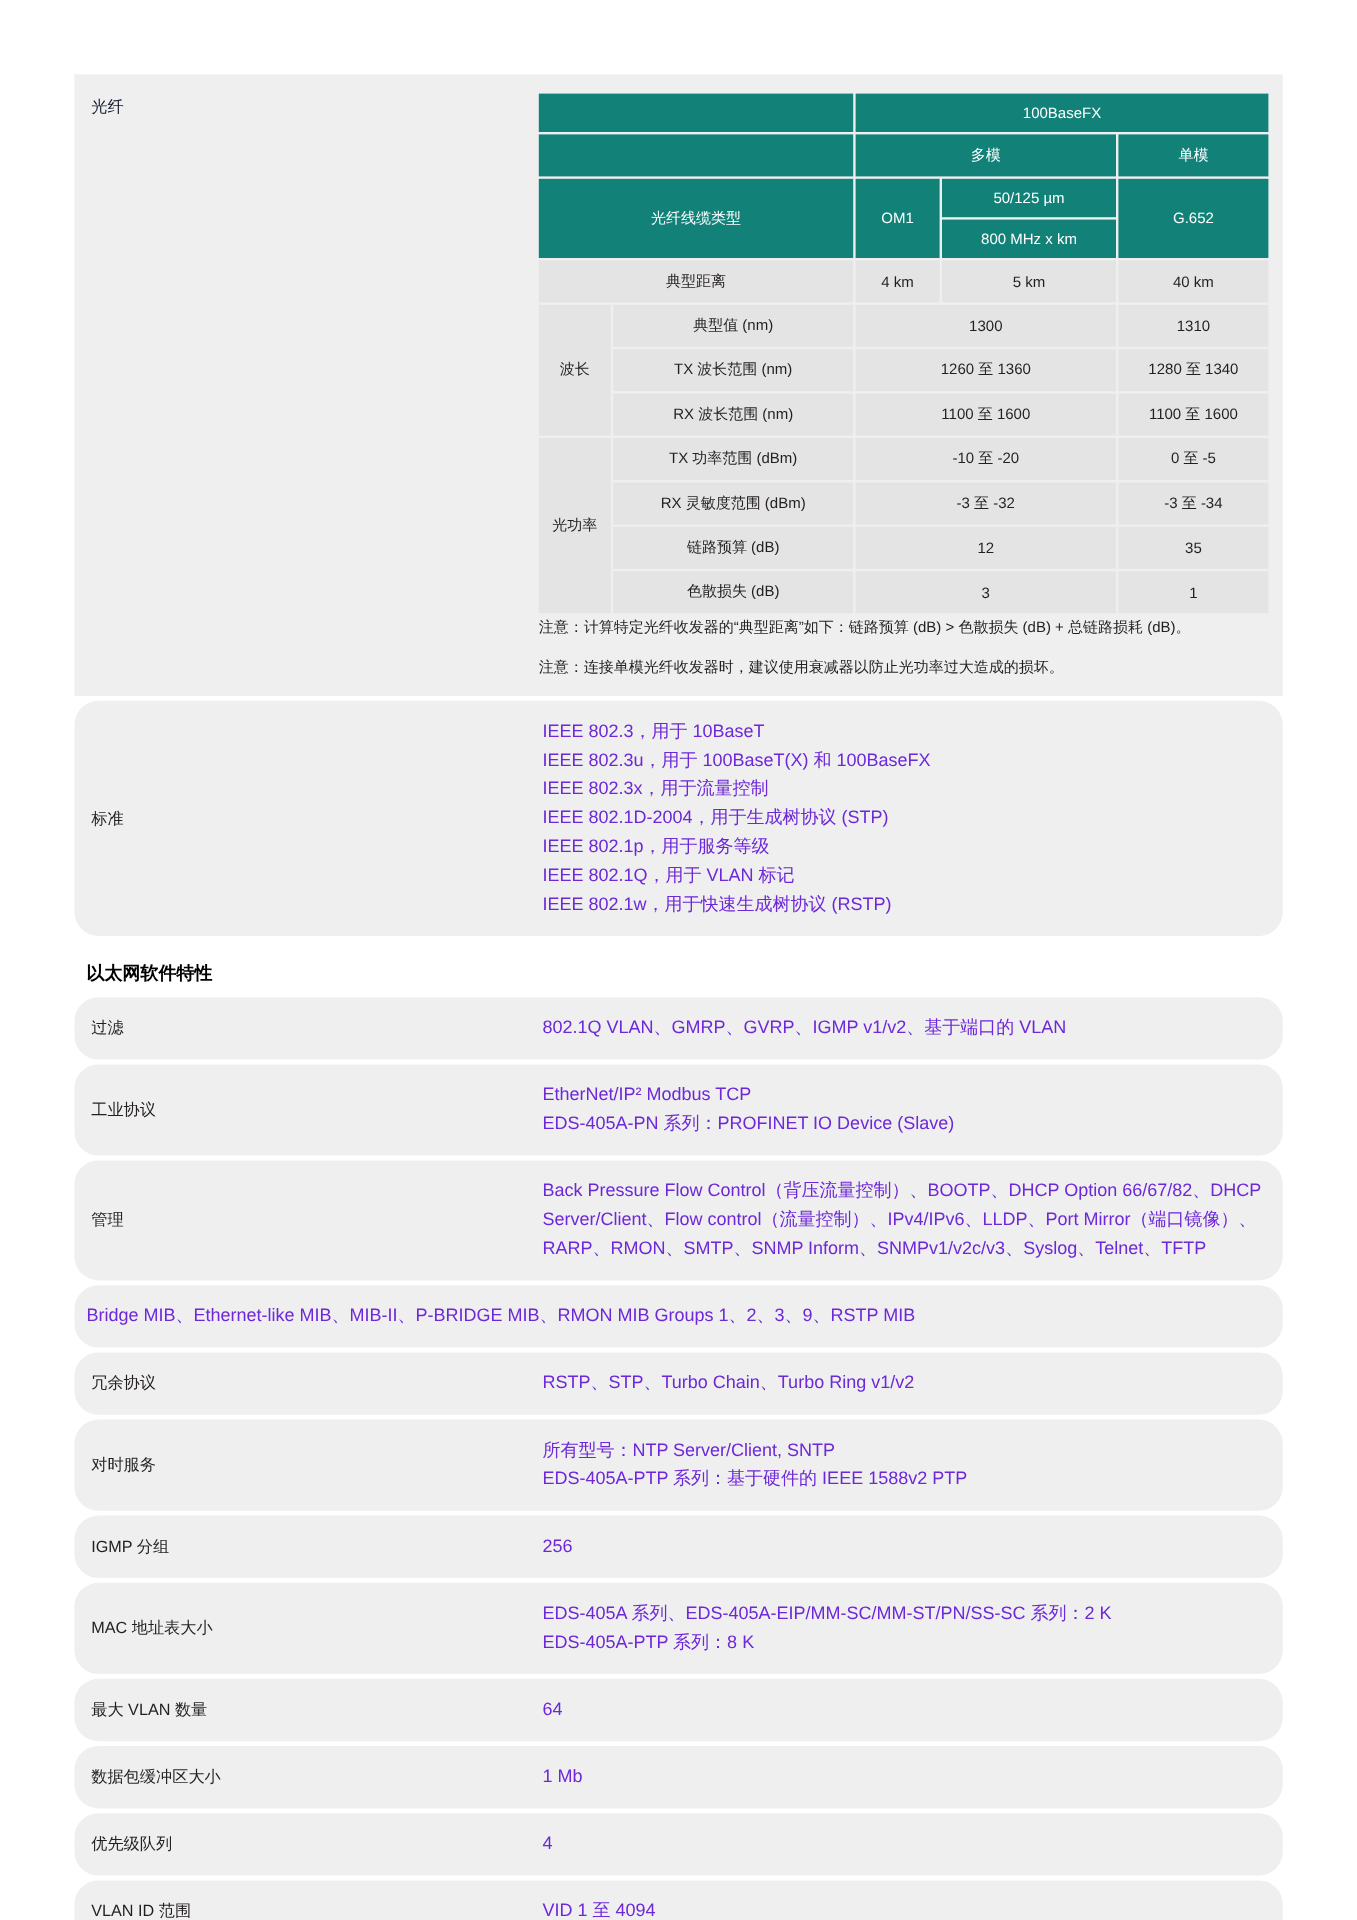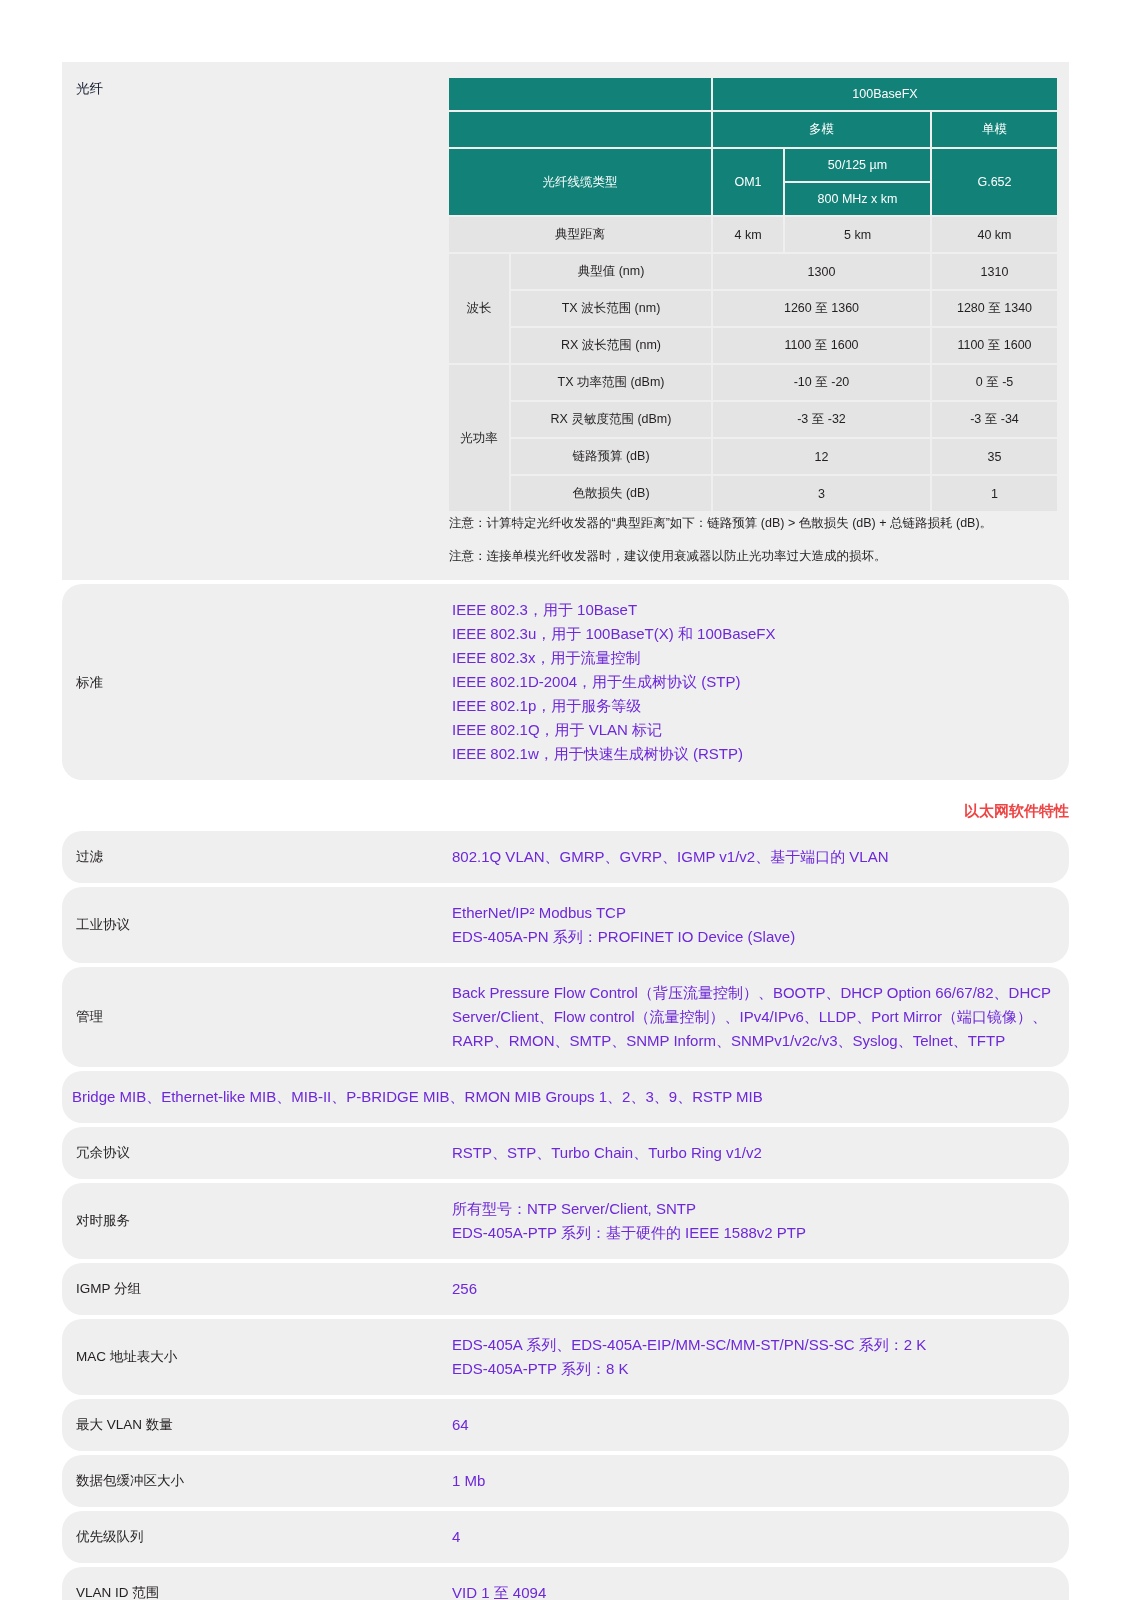--- a/index.html
+++ b/index.html
@@ -47,23 +47,22 @@
     font-size:15px;
     line-height:1.6;
     color:#6d28d9;
   }
   .spec-row.tall .label{padding-top:16px;}
 
   
   .section-title{
     font-size:15px;
     font-weight:bold;
-    color:#ef4444;
+    color:#000000;
     margin:22px 0 10px 10px;
-    text-align:right;
   }
 
   
   .fiber-row{
     display:flex;
     background:#efefef;
     margin-bottom:4px;
   }
   .fiber-row .label{
     width:380px;

